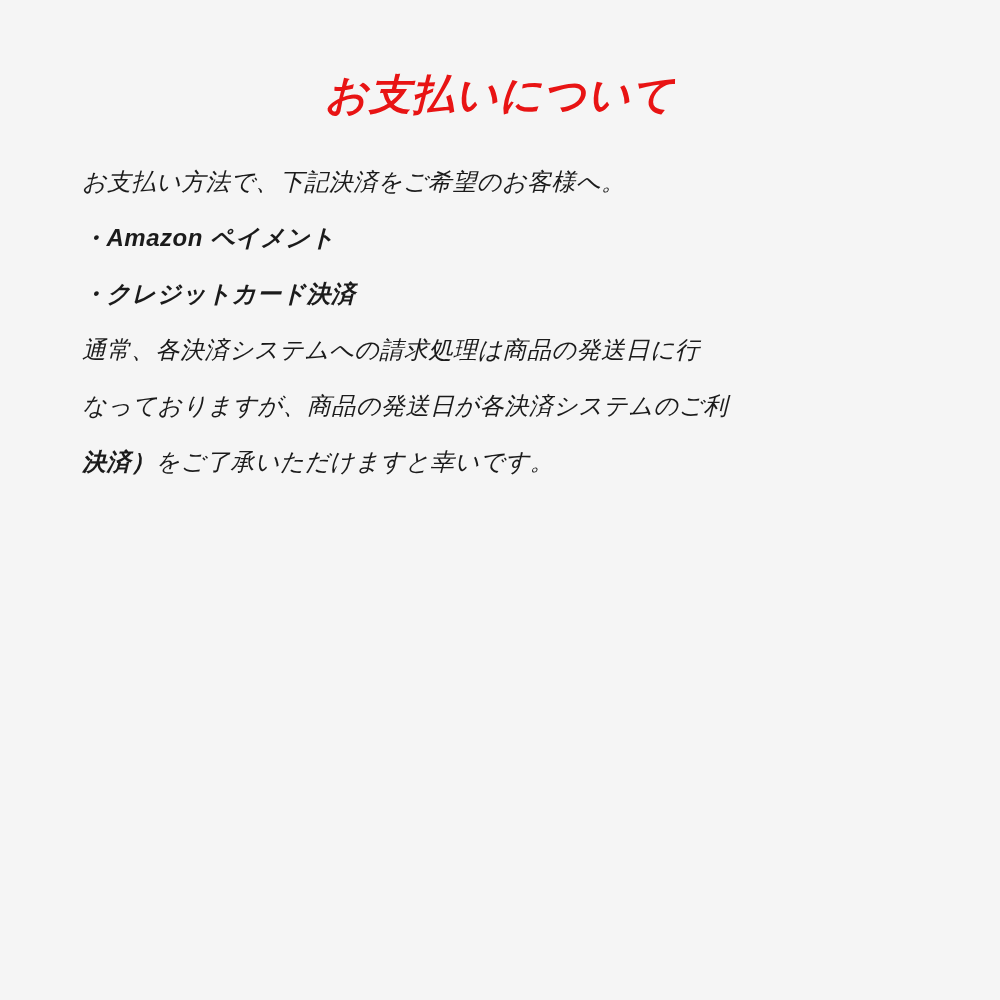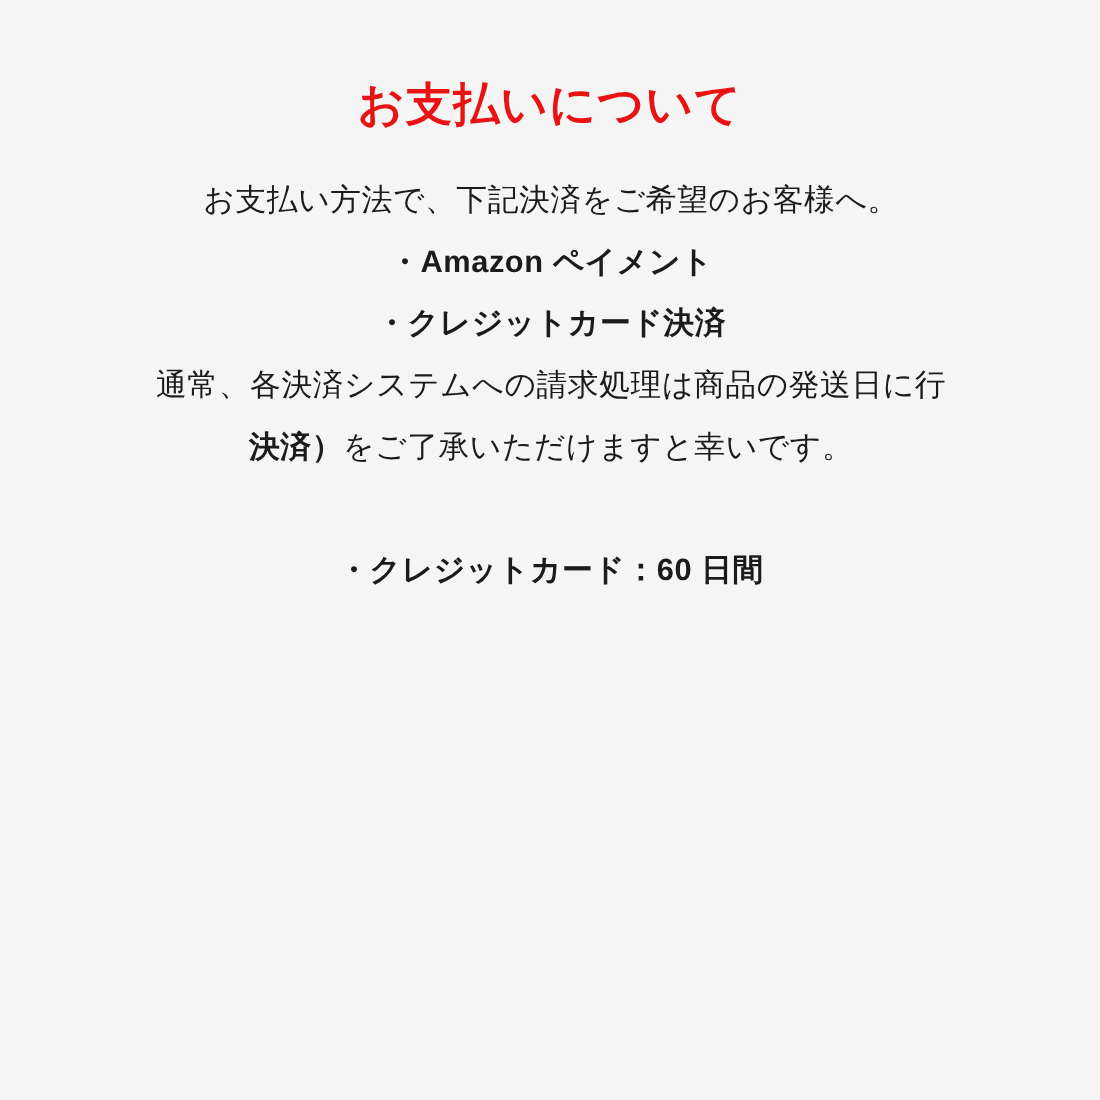--- a/index.html
+++ b/index.html
@@ -1,20 +1,20 @@
 <!DOCTYPE html>
 <html lang="ja" style="--bg: #f5f5f5; --ink: #1b1b1b; --accent: #e81414;"><head>
 <meta charset="utf-8">
 <style>
   :root{
     --bg:#f5f5f5;
     --ink:#1b1b1b;
     --accent:#e81414;
   }
-  *{margin:0;padding:0;box-sizing:border-box;}
+  *{margin:0;padding:0;box-sizing:border-box;font-style:italic;}
   html,body{
     width:1000px;height:1000px;
     background:var(--bg);
     font-family:"Liberation Sans","DejaVu Sans",sans-serif;
     color:var(--ink);
   }
   .page{
     width:1000px;height:1000px;
     background:var(--bg);
     padding:74px 80px 0 82px;
@@ -27,27 +27,26 @@
     color:var(--accent);
     font-size:42px;
     font-weight:700;
     letter-spacing:1px;
     line-height:42px;
   }
   .content{
     margin-top:38px;
   }
   .text-line{
-    font-size:28px;
+    font-size:24px;
     line-height:56px;
     height:56px;
     letter-spacing:0.5px;
     white-space:nowrap;
     font-weight:400;
-    text-align:center;
   }
   .text-line .b{
     font-weight:700;
   }
   .spacer-line{
     height:56px;
   }
 </style>
 </head>
 <body>
@@ -69,28 +68,28 @@
     <div class="text-line">
       <span class="b">・クレジットカード決済</span>
     </div>
 
 
 
     <div class="text-line">
       <span>通常、各決済システムへの請求処理は商品の発送日に行</span>
     </div>
 
+    <div class="text-line">
+      <span>なっておりますが、商品の発送日が各決済システムのご利</span>
+    </div>
 
 
     <div class="text-line">
       <span class="b">決済）</span><span>をご了承いただけますと幸いです。</span>
     </div>
 
     <div class="spacer-line"></div>
 
 
-    <div class="text-line">
-      <span class="b">・クレジットカード：60 日間</span>
-    </div>
 
 
   </div>
 </div>
 
 </body></html>

